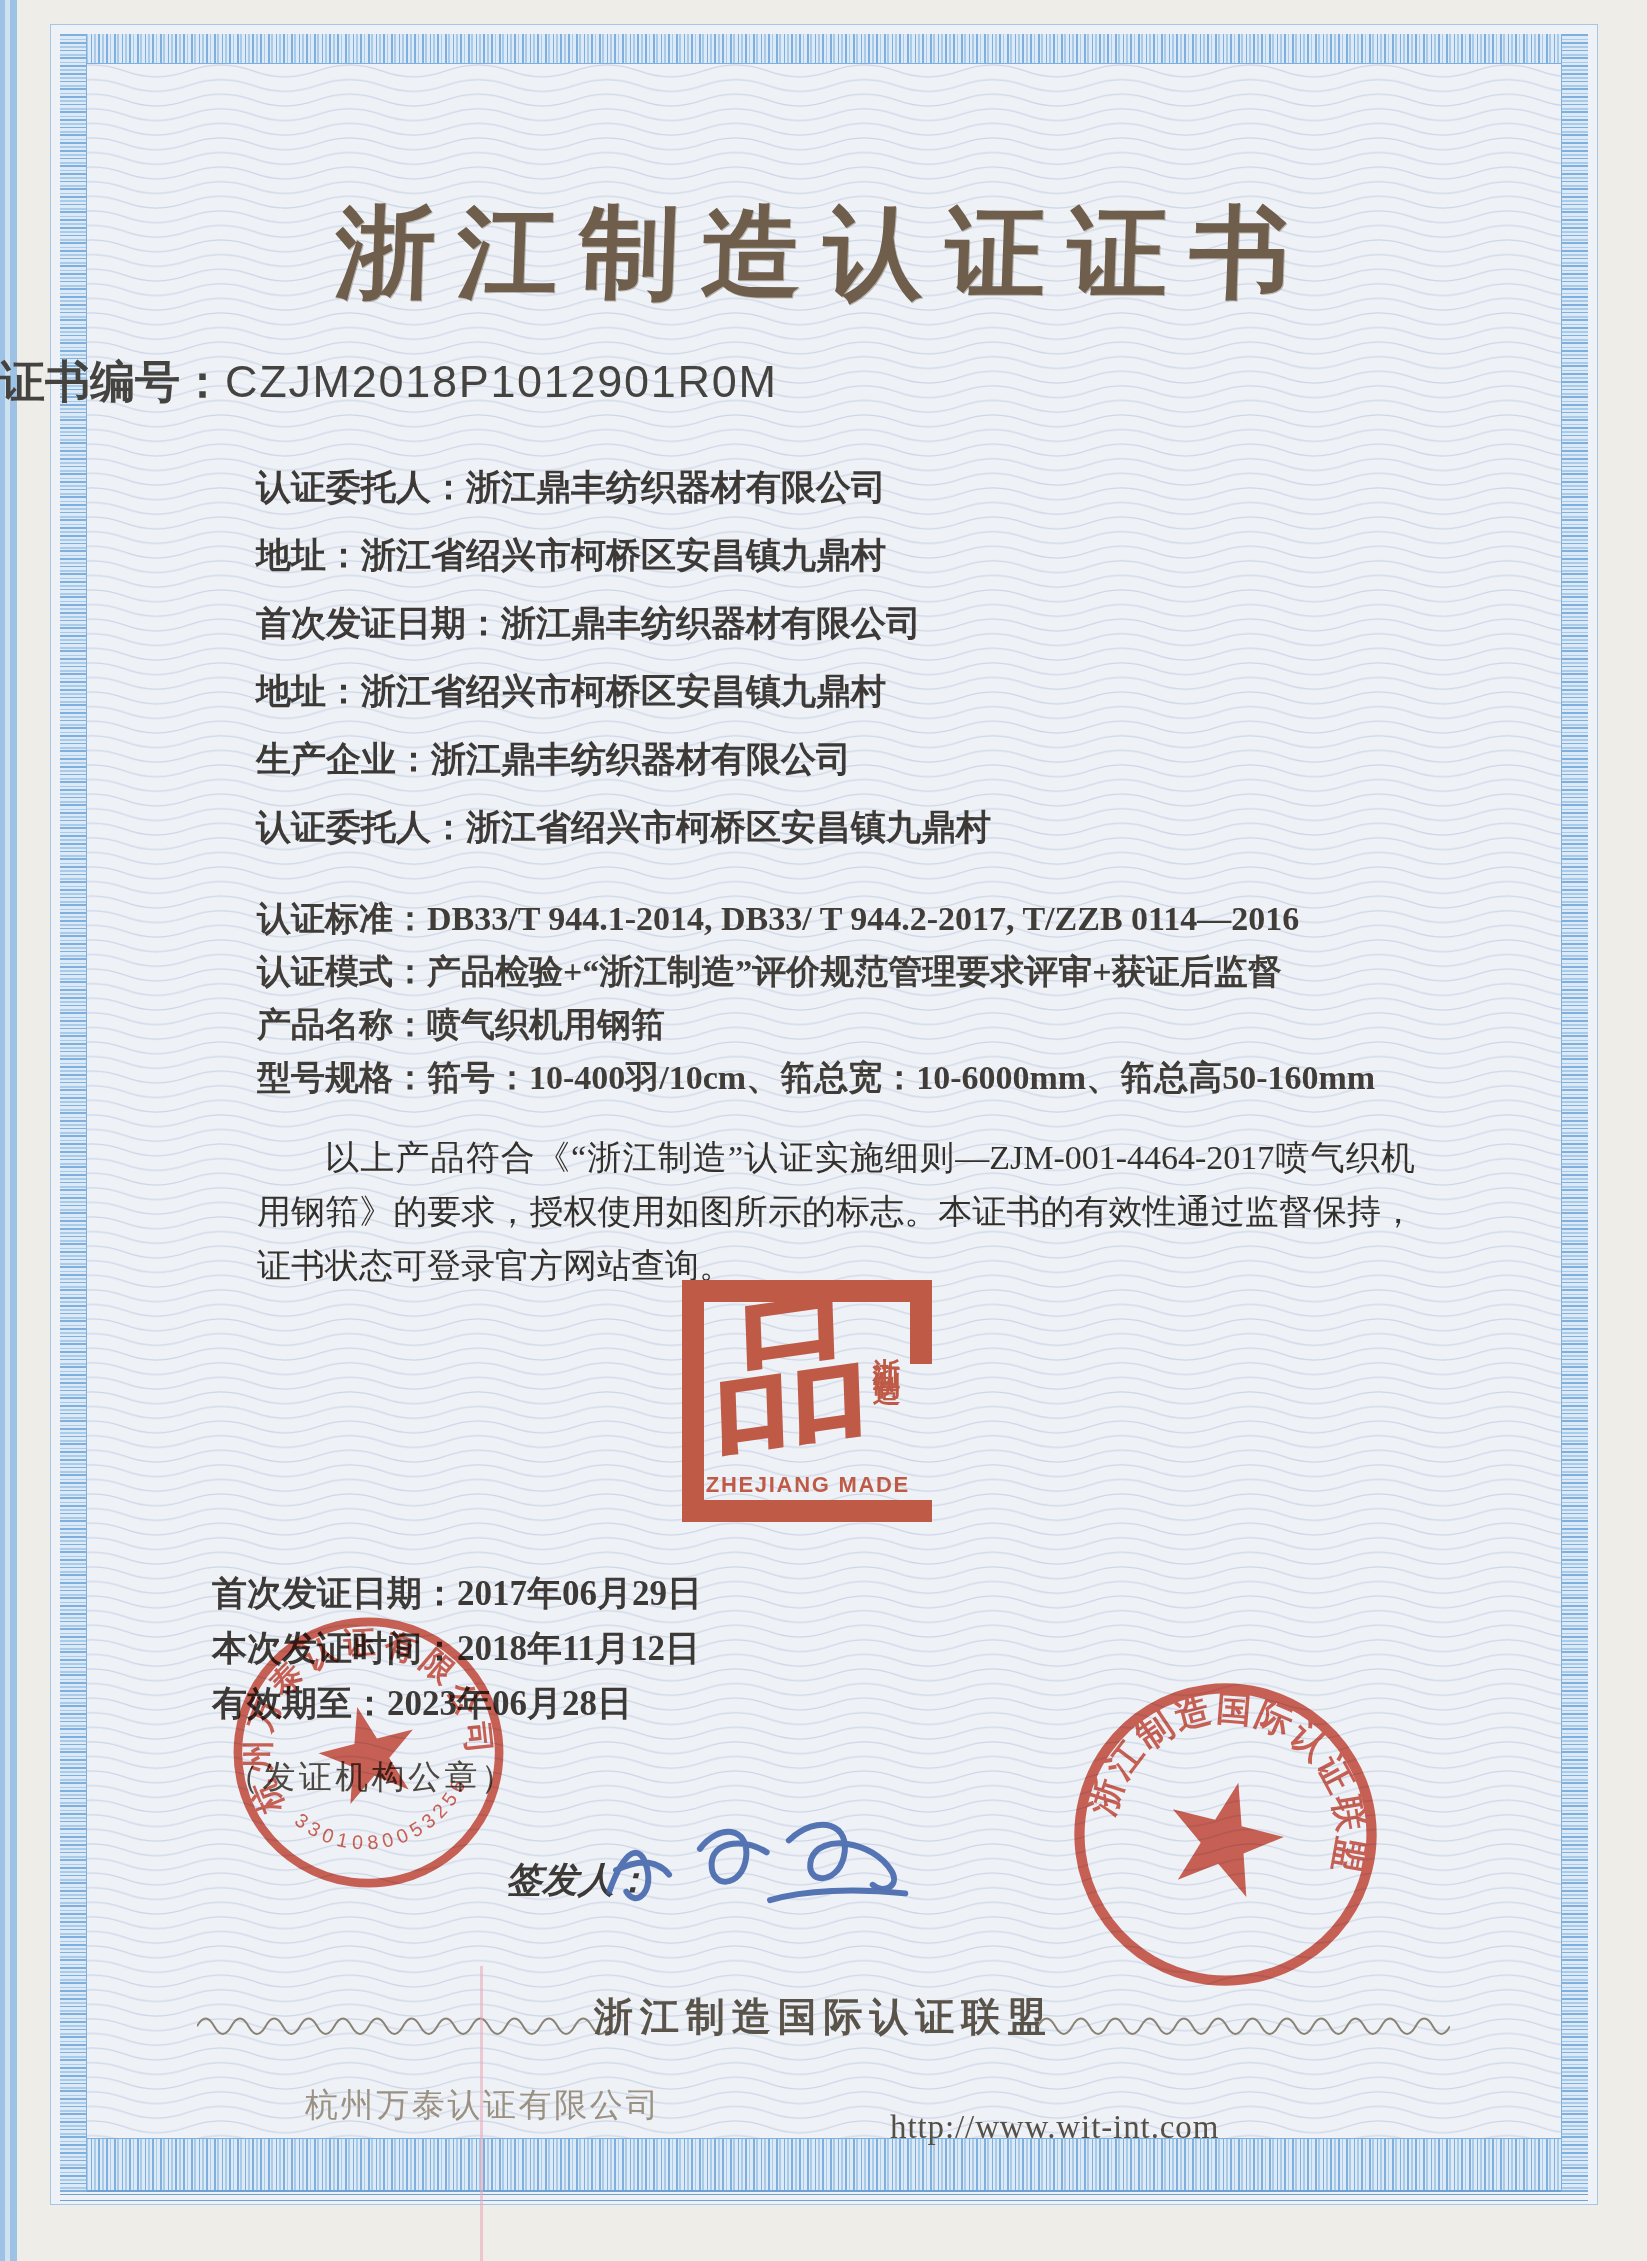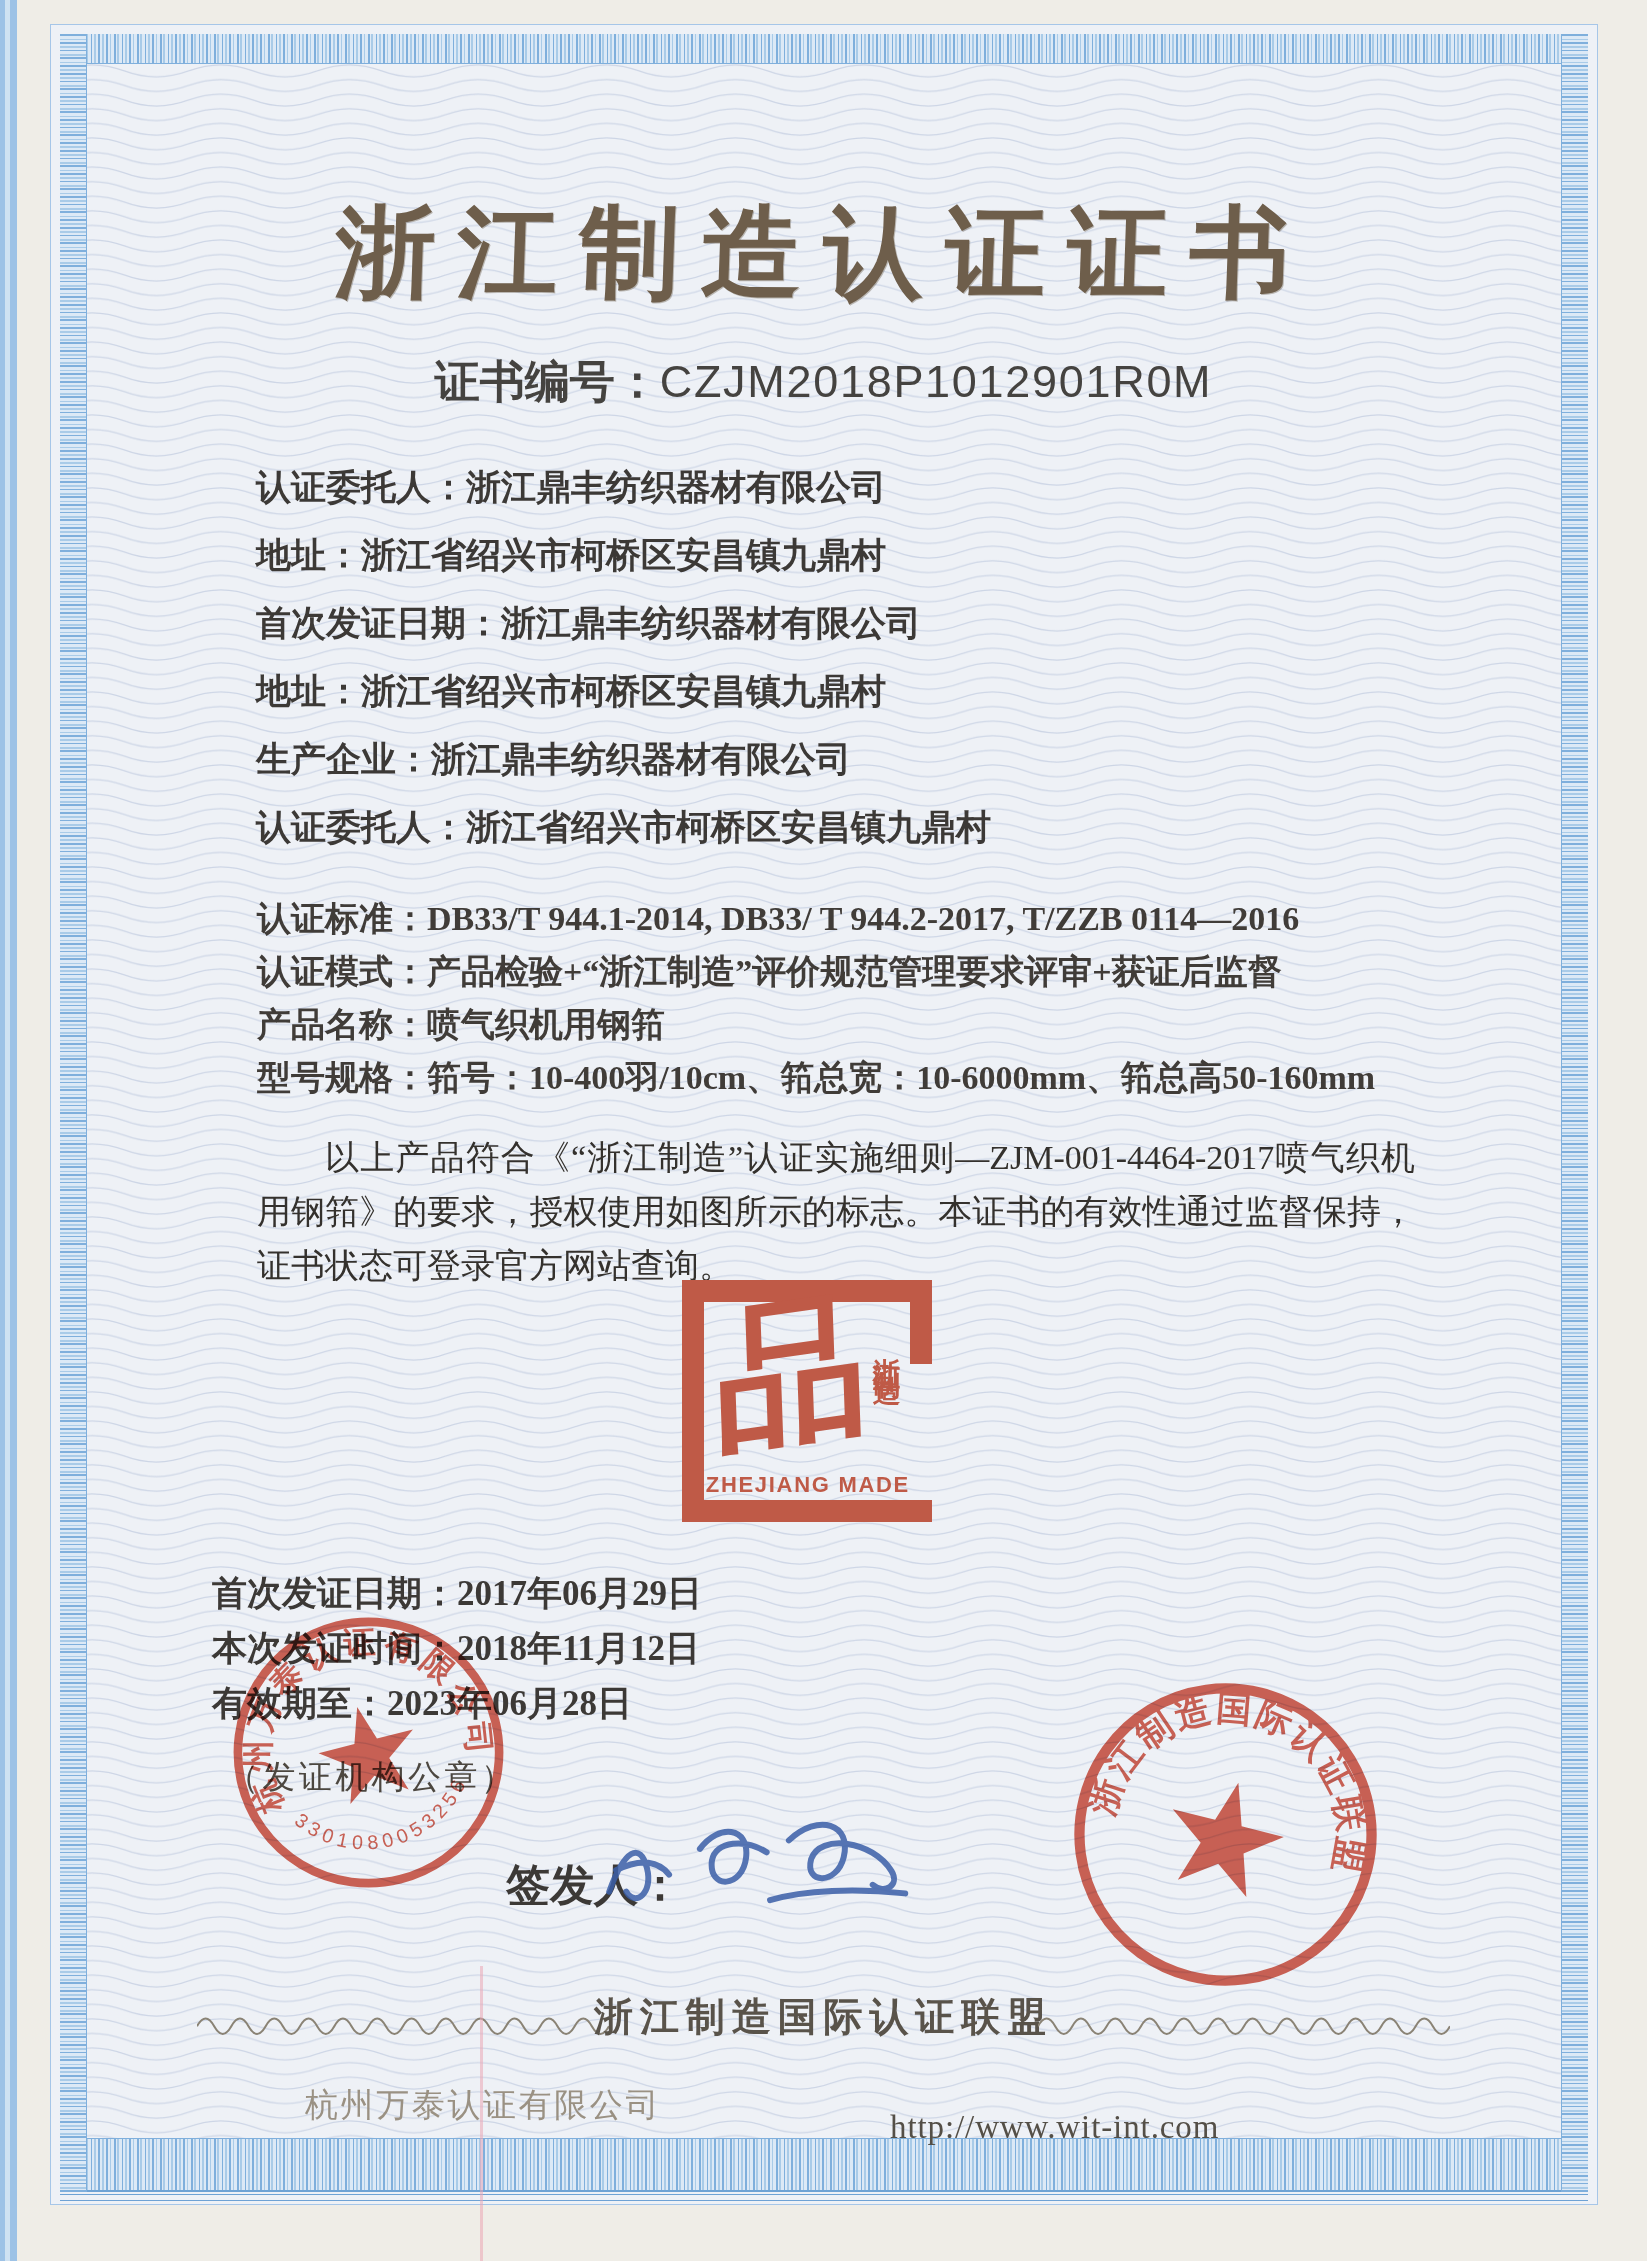--- a/index.html
+++ b/index.html
@@ -29,21 +29,21 @@
     border-top:1.7px solid #7fafdc;border-bottom:2.6px solid #6ea2d4;}
   .band-left{left:8.6px;top:8.6px;bottom:12px;width:26px;border-right:1.7px solid #7fafdc;}
   .band-right{right:8.6px;top:8.6px;bottom:12px;width:26px;border-left:1.7px solid #7fafdc;}
   .bottom-line{position:absolute;left:8.6px;right:8.6px;bottom:3.4px;height:5.1px;
     border-top:1.7px solid #6ea2d4;border-bottom:1.7px solid #6ea2d4;}
 
   .abs{position:absolute;}
   .title{left:0;width:1647px;top:187px;text-align:center;
     font-size:100px;font-weight:bold;color:#6e5e4b;letter-spacing:22px;
     text-shadow:0.9px 0.9px 0 rgba(90,75,55,.35);transform:skewX(-2deg);}
-  .certno{left:0;width:1647px;top:352px;text-align:center;color:#454340;}
+  .certno{left:0;width:1647px;top:352px;text-align:left;color:#454340;}
   .certno .lab{font-size:45px;font-weight:bold;font-family:"Liberation Sans","DejaVu Sans",sans-serif;}
   .certno .val{font-size:45px;font-family:"Liberation Sans","DejaVu Sans",sans-serif;letter-spacing:1.7px;}
   .info{left:256px;top:453px;width:1158px;color:#3c3936;
     font-family:"Liberation Sans","DejaVu Sans",sans-serif;font-weight:bold;font-size:35px;}
   .info div{height:68px;line-height:68px;}
   .specs{left:257px;top:892px;width:1227px;color:#403c38;font-weight:bold;font-size:34px;}
   .specs div{height:53px;line-height:53px;}
   .para{left:257px;top:1131px;width:1158px;font-size:34px;line-height:54px;
     color:#34312d;text-indent:2em;text-align:justify;}
 
@@ -60,21 +60,21 @@
   .logo .side{position:absolute;right:27.5px;top:55px;writing-mode:vertical-rl;
     font-size:27.5px;font-weight:bold;color:#bf5a47;letter-spacing:6.9px;
     font-family:"Liberation Sans","DejaVu Sans",sans-serif;}
   .logo .eng{position:absolute;left:22px;bottom:24px;width:206px;text-align:right;
     font-size:22px;font-weight:bold;color:#bf5a47;letter-spacing:1.7px;
     font-family:"Liberation Sans","DejaVu Sans",sans-serif;}
 
   .dates{left:212px;top:1566px;color:#3c3936;font-weight:bold;font-size:35px;}
   .dates div{height:55px;line-height:55px;}
   .seal-note{left:226px;top:1755px;font-size:33px;color:#4c4740;letter-spacing:3.4px;}
-  .signer{left:506px;top:1856px;font-size:44px;font-weight:bold;color:#3c3936;}
+  .signer{left:506px;top:1856px;font-size:36px;font-weight:bold;color:#3c3936;font-style:italic;}
   .sig{left:590px;top:1789px;width:343px;height:154px;}
 
   .seal{mix-blend-mode:multiply;opacity:.88;}
   .seal-left{left:225px;top:1609px;width:287px;height:287px;transform:rotate(-14deg);}
   .seal-right{left:1064px;top:1673px;width:323px;height:323px;transform:rotate(14deg);}
 
   .alliance{left:0;width:1647px;top:1990px;text-align:center;font-size:39px;
     font-weight:bold;color:#59534a;letter-spacing:6.9px;}
   .flo{top:2009px;width:412px;height:31px;}
   .flo-l{left:197px;} .flo-r{left:1038px;}

